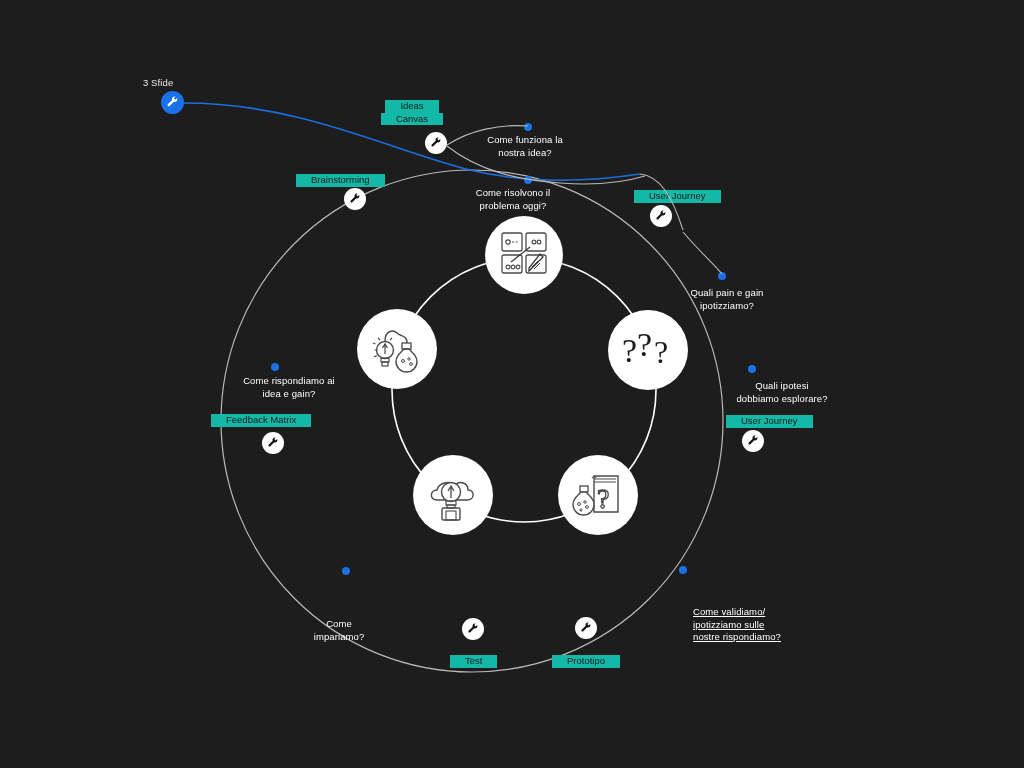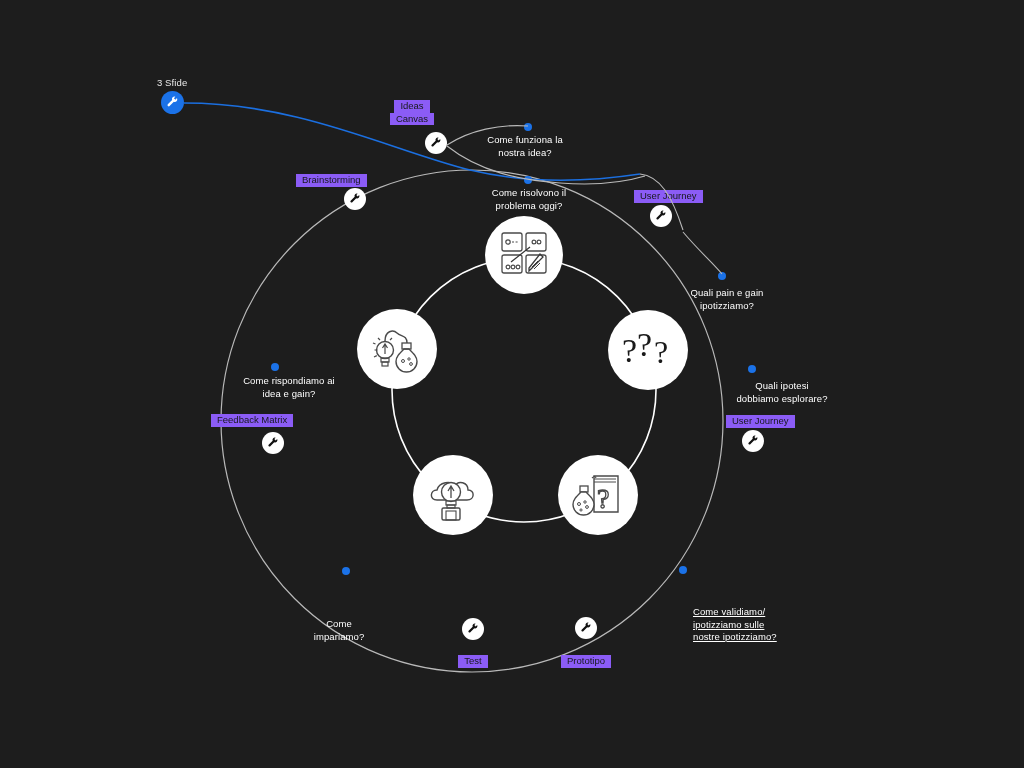--- a/index.html
+++ b/index.html
@@ -51,22 +51,22 @@
   
   .chip {
     position: absolute;
     font-size: 9.5px;
     line-height: 12.5px;
     color: #16181a;
     white-space: nowrap;
   }
   .chip span {
     display: table;
-    background: #8b5cf6;
-    padding: 0 6px;
+    background: #14b8a6;
+    padding: 0 15px;
   }
   .chip.c span { margin: 0 auto; }
 
   
   .node {
     position: absolute;
     width: 22px;
     height: 22px;
     border-radius: 50%;
     background: #ffffff;
@@ -190,21 +190,21 @@
       <text x="27" y="40" font-family="'Liberation Serif',serif" font-size="28" fill="none" stroke="#4a4a4a" stroke-width="1.3">?</text>
       <rect x="10" y="18" width="8" height="6" fill="#fff" stroke="#4a4a4a" stroke-width="1.3"></rect>
       <path d="M11 24 C6 29, 3 32, 3 36.5 A10.5 10.5 0 0 0 24 36.5 C24 32, 21 29, 16 24 Z" fill="#fff" stroke="#4a4a4a" stroke-width="1.4"></path>
       <circle cx="9" cy="36" r="1.5" fill="none" stroke="#4a4a4a" stroke-width="1"></circle>
       <circle cx="15" cy="34" r="1.2" fill="none" stroke="#4a4a4a" stroke-width="1"></circle>
       <circle cx="17" cy="39" r="1.4" fill="none" stroke="#4a4a4a" stroke-width="1"></circle>
       <circle cx="11" cy="42" r="1.1" fill="none" stroke="#4a4a4a" stroke-width="1"></circle>
     </svg>
   </div>
 
-  <div class="lbl plain" style="left:157px; top:77px;">
+  <div class="lbl plain" style="left:143px; top:77px;">
     <span>3 Sfide</span>
   </div>
   <div class="node blue" style="left:161px; top:91px;">
     <svg width="13" height="13" viewBox="0 0 24 24">
       <path d="M20.5 4.5a4.6 4.6 0 0 1-6 6L7 18a2.3 2.3 0 1 1-3.2-3.2l7.5-7.5a4.6 4.6 0 0 1 6-6L14.6 4 16 5.4l1.4 1.4 2.9-2.9z" fill="#ffffff"></path>
     </svg>
   </div>
 
   <div class="chip c" style="left:377px; top:100px; width:70px; text-align:center;">
     <span>Ideas</span>
@@ -269,42 +269,42 @@
       <path d="M20.5 4.5a4.6 4.6 0 0 1-6 6L7 18a2.3 2.3 0 1 1-3.2-3.2l7.5-7.5a4.6 4.6 0 0 1 6-6L14.6 4 16 5.4l1.4 1.4 2.9-2.9z" fill="#111111"></path>
     </svg>
   </div>
 
   <div class="q ctr" style="left:470px; top:92px; width:110px;">
     <div>Come funziona la</div>
     <div>nostra idea?</div>
   </div>
   <div class="dot" style="left:524px; top:123px;"></div>
 
-  <div class="q ctr" style="left:472px; top:145px; width:114px;">
+  <div class="q ctr" style="left:456px; top:145px; width:114px;">
     <div>Come risolvono il</div>
     <div>problema oggi?</div>
   </div>
   <div class="dot" style="left:524px; top:176px;"></div>
 
   <div class="q ctr" style="left:670px; top:245px; width:114px;">
     <div>Quali pain e gain</div>
     <div>ipotizziamo?</div>
   </div>
   <div class="dot" style="left:718px; top:272px;"></div>
 
   <div class="q ctr" style="left:727px; top:338px; width:110px;">
     <div>Quali ipotesi</div>
     <div>dobbiamo esplorare?</div>
   </div>
   <div class="dot" style="left:748px; top:365px;"></div>
 
   <div class="q left" style="left:693px; top:564px; width:130px;">
     <div>Come validiamo/</div>
     <div>ipotizziamo sulle</div>
-    <div>nostre ipotizziamo?</div>
+    <div>nostre rispondiamo?</div>
   </div>
   <div class="dot" style="left:679px; top:566px;"></div>
 
   <div class="q ctr" style="left:296px; top:576px; width:86px;">
     <div>Come</div>
     <div>impariamo?</div>
   </div>
   <div class="dot" style="left:342px; top:567px;"></div>
 
   <div class="q ctr" style="left:228px; top:333px; width:122px;">

